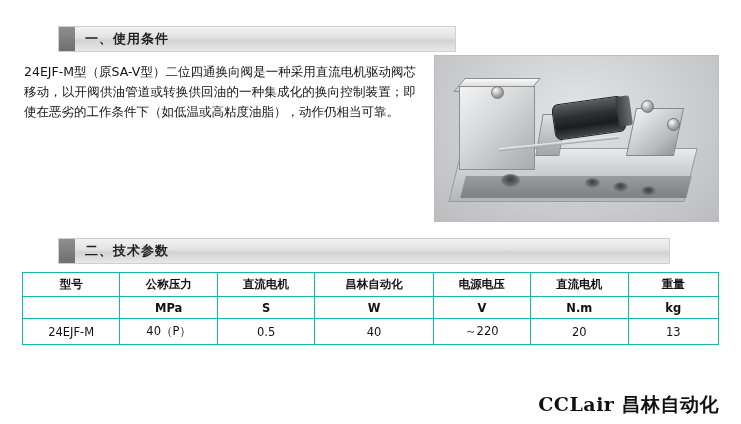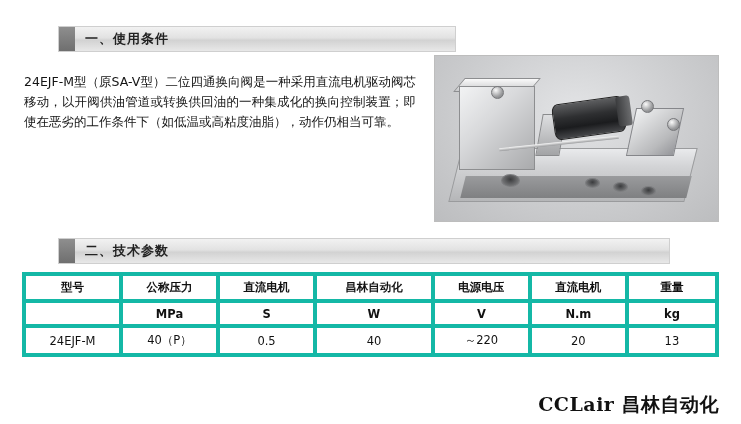--- a/index.html
+++ b/index.html
@@ -48,21 +48,21 @@
   #bar-2 { left: 22px; top: 238px; width: 612px; }
 
   
   .para {
     position: absolute;
     font-size: 12.5px;
     line-height: 20px;
     color: #141414;
     text-align: justify;
   }
-  #para-1 { left: 24px; top: 62px; width: 392px; text-indent: 0; margin-top: 10px; }
+  #para-1 { left: 24px; top: 62px; width: 392px; text-indent: 0; }
   #para-2 { left: 24px; top: 148px; width: 392px; }
   #para-3 { left: 24px; top: 358px; width: 610px; }
 
   .indent2 { text-indent: 25px; display: block; }
 
   
   .photo-frame {
     position: absolute;
     left: 434px;
     top: 55px;
@@ -192,21 +192,21 @@
   .spec-table {
     position: absolute;
     left: 22px;
     top: 272px;
     width: 697px;
     border-collapse: collapse;
     font-size: 11.5px;
     background: #fff;
   }
   .spec-table td {
-    border: 4px solid #14b8a6;
+    border: 1px solid #14b8a6;
     text-align: center;
     vertical-align: middle;
     padding: 2px 1px;
     color: #111;
   }
   .spec-table tr.head td {
     height: 19px;
     font-weight: bold;
   }
   .spec-table tr.unit td {

